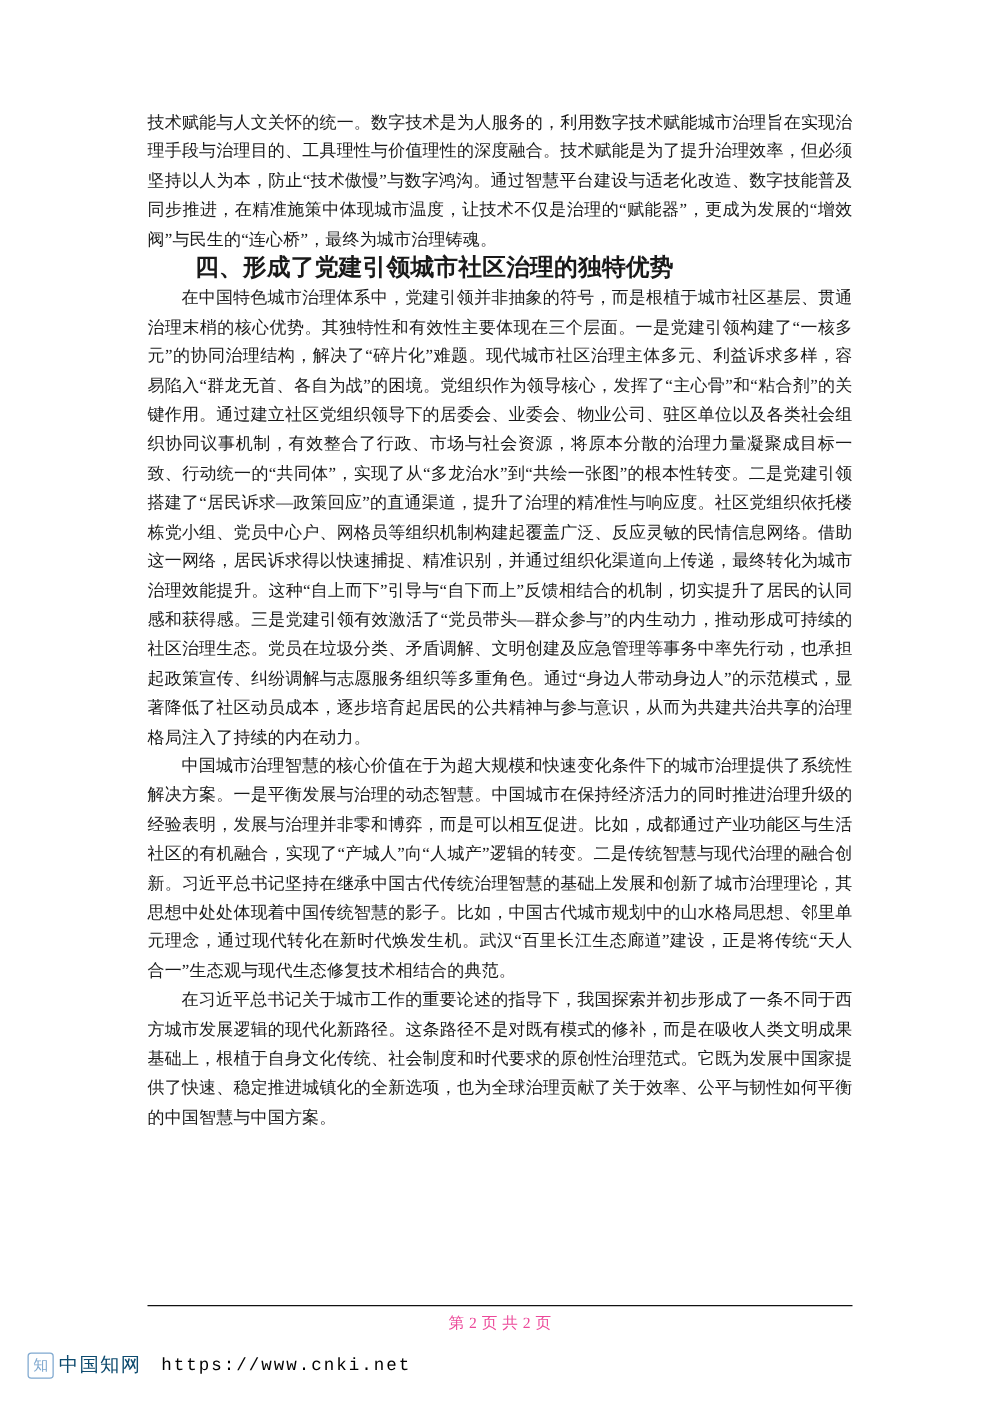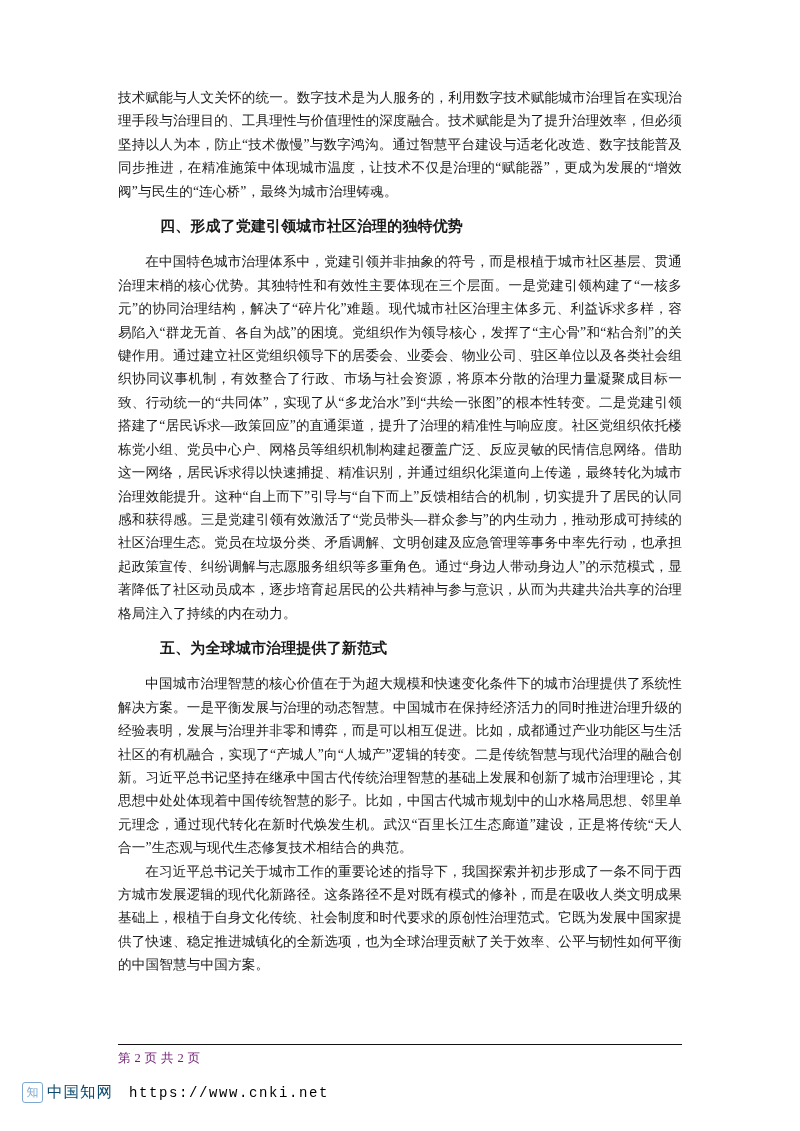--- a/index.html
+++ b/index.html
@@ -33,43 +33,43 @@
     font-size: 13.6px;
     line-height: 23.4px;
     text-align: justify;
     text-justify: inter-ideograph;
     letter-spacing: 0.15px;
   }
   p.indent {
     text-indent: 2em;
   }
   p.heading {
-    margin: 12px;
-    font-size: 15px;
+    margin: 0;
+    font-size: 19px;
     line-height: 23.4px;
     text-indent: 2em;
     font-weight: bold;
     letter-spacing: 0.15px;
   }
   .footer-rule {
     position: absolute;
     left: 118px;
     top: 1044px;
     width: 564px;
     height: 1px;
     background: #111;
   }
   .page-number {
     position: absolute;
     left: 118px;
     top: 1050px;
     width: 564px;
-    text-align: left;
+    text-align: center;
     font-size: 12.5px;
-    color: #701a75;
+    color: #ec4899;
     font-family: "Liberation Serif", "DejaVu Serif", serif;
     letter-spacing: 0.4px;
   }
   .watermark {
     position: absolute;
     left: 22px;
     top: 1082px;
     display: flex;
     align-items: center;
     gap: 16px;
@@ -105,21 +105,20 @@
 </style>
 </head>
 <body>
 
 <div class="page">
 
   <div class="content">
     <p class="para">技术赋能与人文关怀的统一。数字技术是为人服务的，利用数字技术赋能城市治理旨在实现治理手段与治理目的、工具理性与价值理性的深度融合。技术赋能是为了提升治理效率，但必须坚持以人为本，防止“技术傲慢”与数字鸿沟。通过智慧平台建设与适老化改造、数字技能普及同步推进，在精准施策中体现城市温度，让技术不仅是治理的“赋能器”，更成为发展的“增效阀”与民生的“连心桥”，最终为城市治理铸魂。</p>
     <p class="heading">四、形成了党建引领城市社区治理的独特优势</p>
     <p class="para indent">在中国特色城市治理体系中，党建引领并非抽象的符号，而是根植于城市社区基层、贯通治理末梢的核心优势。其独特性和有效性主要体现在三个层面。一是党建引领构建了“一核多元”的协同治理结构，解决了“碎片化”难题。现代城市社区治理主体多元、利益诉求多样，容易陷入“群龙无首、各自为战”的困境。党组织作为领导核心，发挥了“主心骨”和“粘合剂”的关键作用。通过建立社区党组织领导下的居委会、业委会、物业公司、驻区单位以及各类社会组织协同议事机制，有效整合了行政、市场与社会资源，将原本分散的治理力量凝聚成目标一致、行动统一的“共同体”，实现了从“多龙治水”到“共绘一张图”的根本性转变。二是党建引领搭建了“居民诉求—政策回应”的直通渠道，提升了治理的精准性与响应度。社区党组织依托楼栋党小组、党员中心户、网格员等组织机制构建起覆盖广泛、反应灵敏的民情信息网络。借助这一网络，居民诉求得以快速捕捉、精准识别，并通过组织化渠道向上传递，最终转化为城市治理效能提升。这种“自上而下”引导与“自下而上”反馈相结合的机制，切实提升了居民的认同感和获得感。三是党建引领有效激活了“党员带头—群众参与”的内生动力，推动形成可持续的社区治理生态。党员在垃圾分类、矛盾调解、文明创建及应急管理等事务中率先行动，也承担起政策宣传、纠纷调解与志愿服务组织等多重角色。通过“身边人带动身边人”的示范模式，显著降低了社区动员成本，逐步培育起居民的公共精神与参与意识，从而为共建共治共享的治理格局注入了持续的内在动力。</p>
-    <p class="heading">五、为全球城市治理提供了新范式</p>
     <p class="para indent">中国城市治理智慧的核心价值在于为超大规模和快速变化条件下的城市治理提供了系统性解决方案。一是平衡发展与治理的动态智慧。中国城市在保持经济活力的同时推进治理升级的经验表明，发展与治理并非零和博弈，而是可以相互促进。比如，成都通过产业功能区与生活社区的有机融合，实现了“产城人”向“人城产”逻辑的转变。二是传统智慧与现代治理的融合创新。习近平总书记坚持在继承中国古代传统治理智慧的基础上发展和创新了城市治理理论，其思想中处处体现着中国传统智慧的影子。比如，中国古代城市规划中的山水格局思想、邻里单元理念，通过现代转化在新时代焕发生机。武汉“百里长江生态廊道”建设，正是将传统“天人合一”生态观与现代生态修复技术相结合的典范。</p>
     <p class="para indent">在习近平总书记关于城市工作的重要论述的指导下，我国探索并初步形成了一条不同于西方城市发展逻辑的现代化新路径。这条路径不是对既有模式的修补，而是在吸收人类文明成果基础上，根植于自身文化传统、社会制度和时代要求的原创性治理范式。它既为发展中国家提供了快速、稳定推进城镇化的全新选项，也为全球治理贡献了关于效率、公平与韧性如何平衡的中国智慧与中国方案。</p>
   </div>
 
   <div class="footer-rule"></div>
   <div class="page-number">第 2 页  共 2 页</div>
 
   <div class="watermark">
     <div class="wm-logo">
       <span class="wm-badge">知</span>

